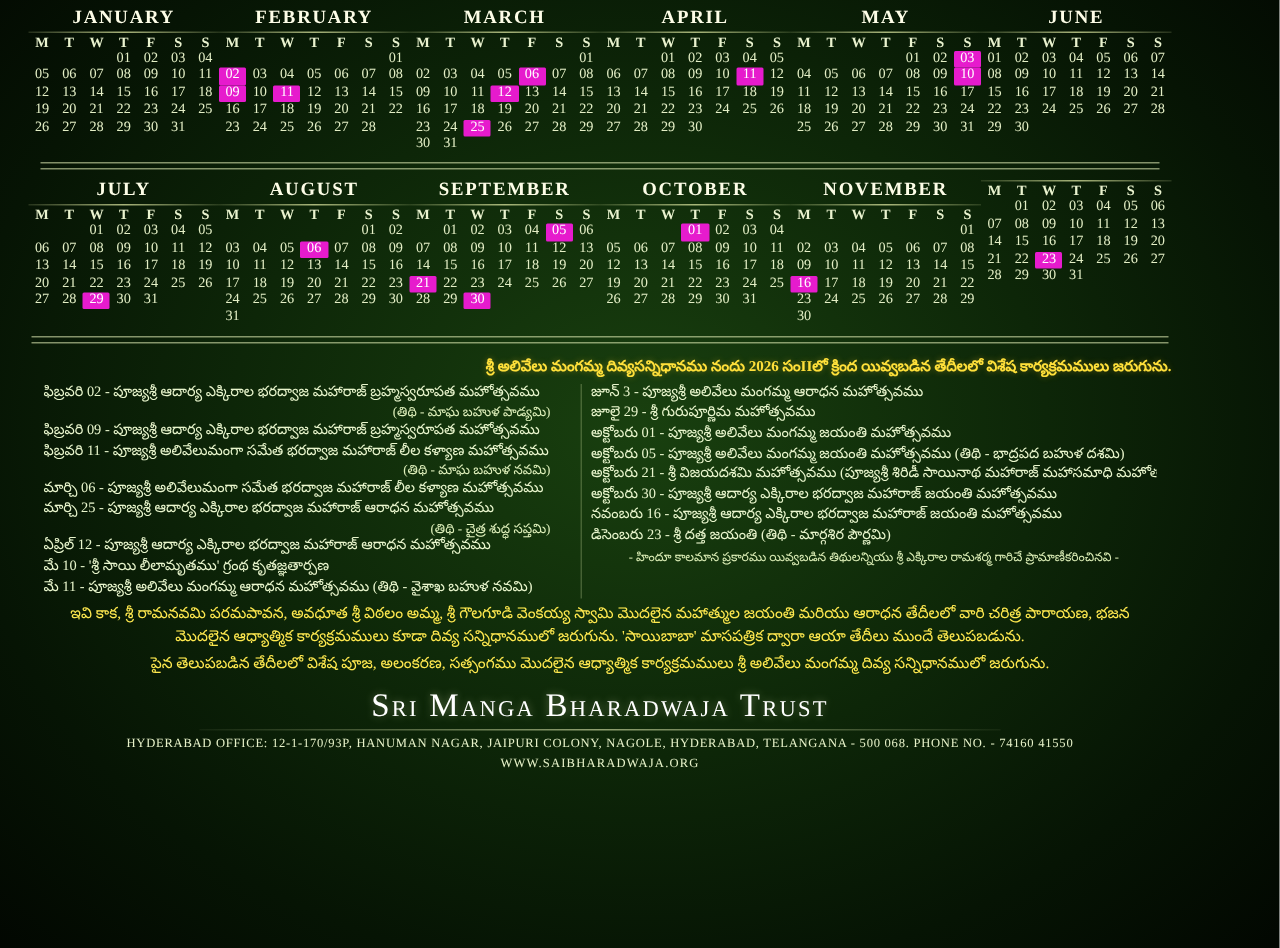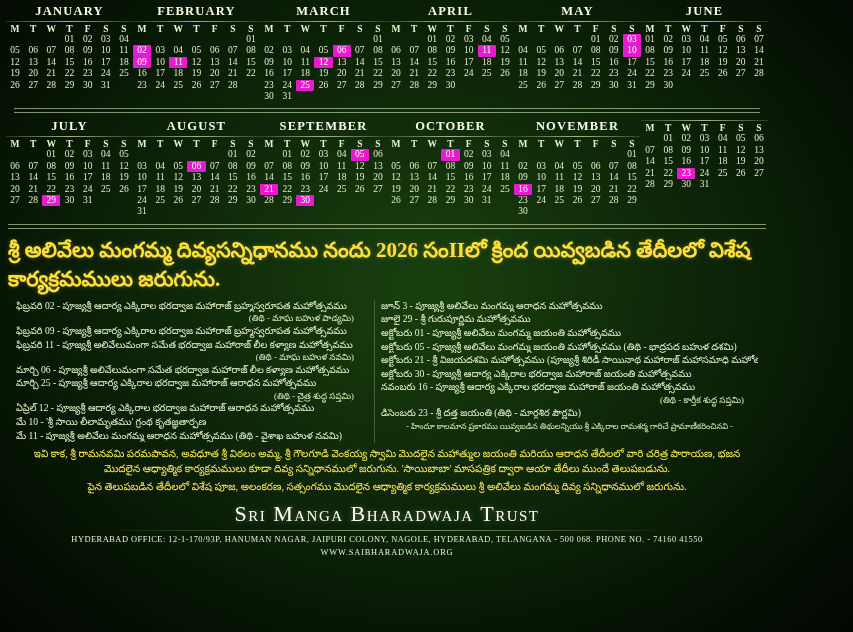--- a/index.html
+++ b/index.html
@@ -2,21 +2,21 @@
 <html><head>
 <meta charset="utf-8">
 <style>
   html,body{margin:0;padding:0;}
   body{
     width:853px;height:632px;overflow:hidden;
     background:radial-gradient(ellipse at 50% 45%, #19400f 0%, #0d2608 45%, #061404 75%, #020701 100%);
     font-family:"Liberation Serif", serif;
     color:#e9f5c9;
   }
-  .page{position:relative;width:774px;height:632px;}
+  .page{position:relative;width:774px;height:632px;margin-left:13px;}
 
   
   .cal-wrap{padding:4px 6px 0 6px;}
   .cal-row{display:flex;justify-content:space-between;}
   .month{width:138px;}
   .m-name{
     text-align:center;
     font-variant:small-caps;
     letter-spacing:1.2px;
     font-size:12.5px;
@@ -27,23 +27,23 @@
   .rule{height:1px;background:linear-gradient(to right, rgba(220,230,160,.15), rgba(220,230,160,.75), rgba(220,230,160,.15));margin:1px 0 2px 0;}
   .dow{display:grid;grid-template-columns:repeat(7,1fr);font-size:9.5px;color:#eaf3cf;text-align:center;letter-spacing:0;font-weight:bold;}
   .days{display:grid;grid-template-columns:repeat(7,1fr);font-size:9.5px;color:#e4efc6;text-align:center;line-height:11.4px;}
   .days span{display:block;}
   .days span.hl{background:#e61bcd;color:#ffffff;border-radius:1px;}
   .sep-line{height:2px;margin:5px 8px 4px 8px;background:linear-gradient(to right, rgba(230,240,180,.05), rgba(230,240,180,.55), rgba(230,240,180,.05));}
   .sep-line.thick{height:3px;border-top:1px solid rgba(235,245,190,.55);border-bottom:1px solid rgba(235,245,190,.55);background:transparent;margin:6px 8px;}
 
   
   .head-te{
-    text-align:left;
+    text-align:right;
     color:#ffe03a;
-    font-size:21px;
+    font-size:10px;
     font-weight:bold;
     padding:3px 6px 4px 8px;
     text-shadow:0 0 4px rgba(255,200,40,.35);
   }
 
   
   .events{display:flex;padding:0 10px;}
   .col{width:50%;padding:0 6px;}
   .col.right{border-left:1px solid rgba(220,235,170,.25);}
   .ev{font-size:9.6px;color:#e9f6cd;line-height:12.6px;margin-bottom:1px;white-space:nowrap;overflow:hidden;}
@@ -683,21 +683,20 @@
         <div class="ev">మే 11 - పూజ్యశ్రీ అలివేలు మంగమ్మ ఆరాధన మహోత్సవము (తిథి - వైశాఖ బహుళ నవమి)</div>
       </div>
     <div class="col right" id="evright">
         <div class="ev">జూన్ 3 - పూజ్యశ్రీ అలివేలు మంగమ్మ ఆరాధన మహోత్సవము</div>
         <div class="ev">జూలై 29 - శ్రీ గురుపూర్ణిమ మహోత్సవము</div>
         <div class="ev">అక్టోబరు 01 - పూజ్యశ్రీ అలివేలు మంగమ్మ జయంతి మహోత్సవము</div>
         <div class="ev">అక్టోబరు 05 - పూజ్యశ్రీ అలివేలు మంగమ్మ జయంతి మహోత్సవము (తిథి - భాద్రపద బహుళ దశమి)</div>
         <div class="ev">అక్టోబరు 21 - శ్రీ విజయదశమి మహోత్సవము (పూజ్యశ్రీ శిరిడీ సాయినాథ మహారాజ్ మహాసమాధి మహోత్సవము)</div>
         <div class="ev">అక్టోబరు 30 - పూజ్యశ్రీ ఆదార్య ఎక్కిరాల భరద్వాజ మహారాజ్ జయంతి మహోత్సవము</div>
         <div class="ev">నవంబరు 16 - పూజ్యశ్రీ ఆదార్య ఎక్కిరాల భరద్వాజ మహారాజ్ జయంతి మహోత్సవము</div>
-        <div class="sub">(తిథి - కార్తీక శుద్ధ సప్తమి)</div>
         <div class="ev">డిసెంబరు 23 - శ్రీ దత్త జయంతి (తిథి - మార్గశిర పౌర్ణమి)</div>
         <div class="note">- హిందూ కాలమాన ప్రకారము యివ్వబడిన తిథులన్నియు శ్రీ ఎక్కిరాల రామశర్మ గారిచే ప్రామాణీకరించినవి -</div>
       </div>
   </div>
 
   <div class="para p2">ఇవి కాక, శ్రీ రామనవమి పరమపావన, అవధూత శ్రీ విఠలం అమ్మ, శ్రీ గౌలగూడి వెంకయ్య స్వామి మొదలైన మహాత్ముల జయంతి మరియు ఆరాధన తేదీలలో వారి చరిత్ర పారాయణ, భజన మొదలైన ఆధ్యాత్మిక కార్యక్రమములు కూడా దివ్య సన్నిధానములో జరుగును. 'సాయిబాబా' మాసపత్రిక ద్వారా ఆయా తేదీలు ముందే తెలుపబడును.</div>
   <div class="para">పైన తెలుపబడిన తేదీలలో విశేష పూజ, అలంకరణ, సత్సంగము మొదలైన ఆధ్యాత్మిక కార్యక్రమములు శ్రీ అలివేలు మంగమ్మ దివ్య సన్నిధానములో జరుగును.</div>
 
   <div class="trust">Sri Manga Bharadwaja Trust</div>
   <div class="trust-rule"></div>

